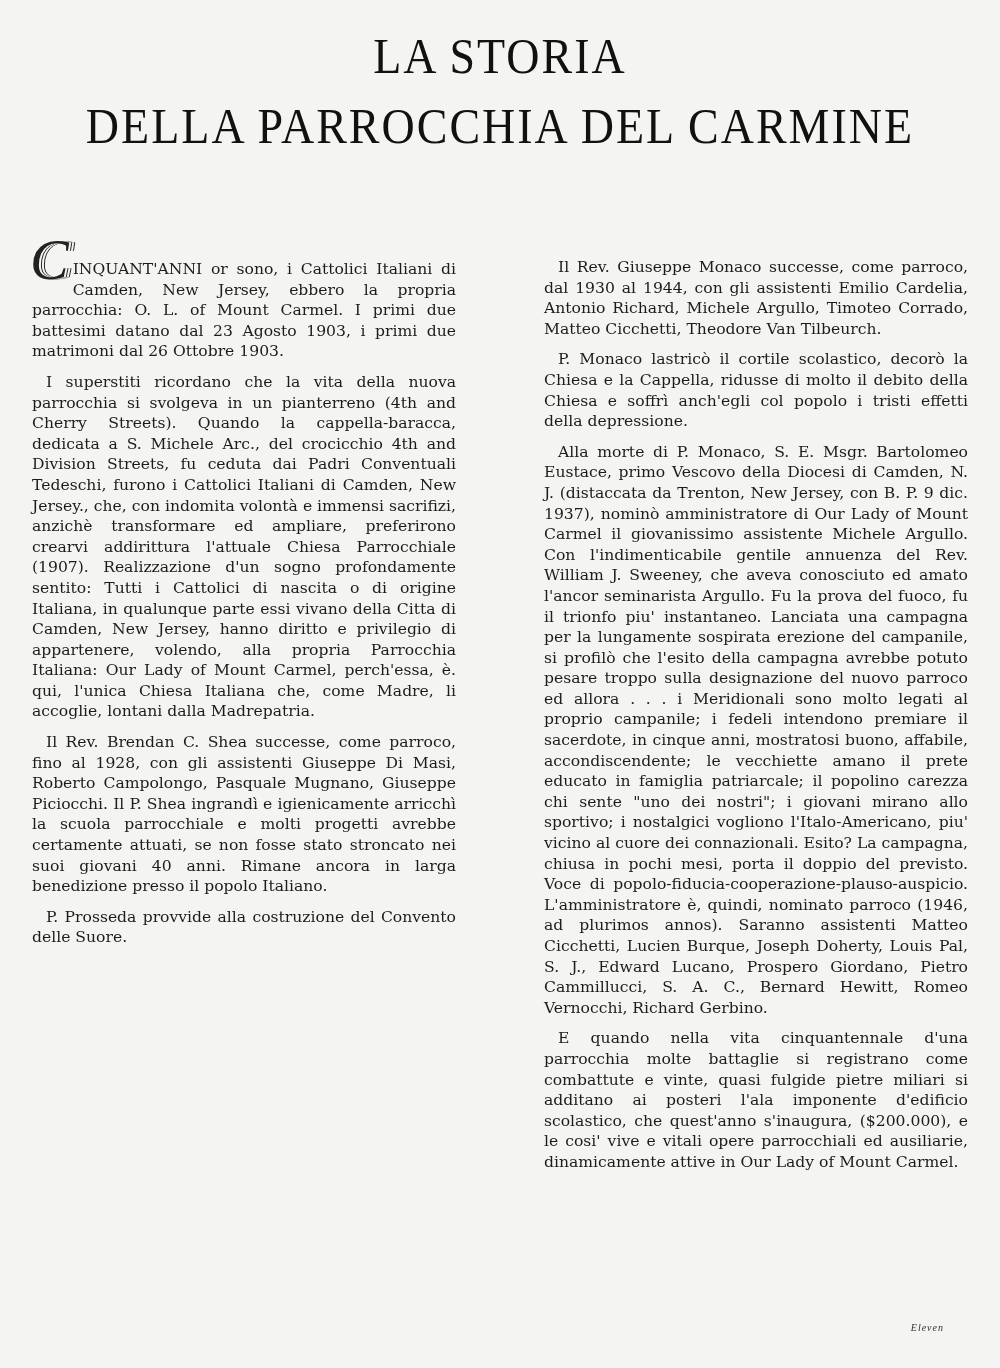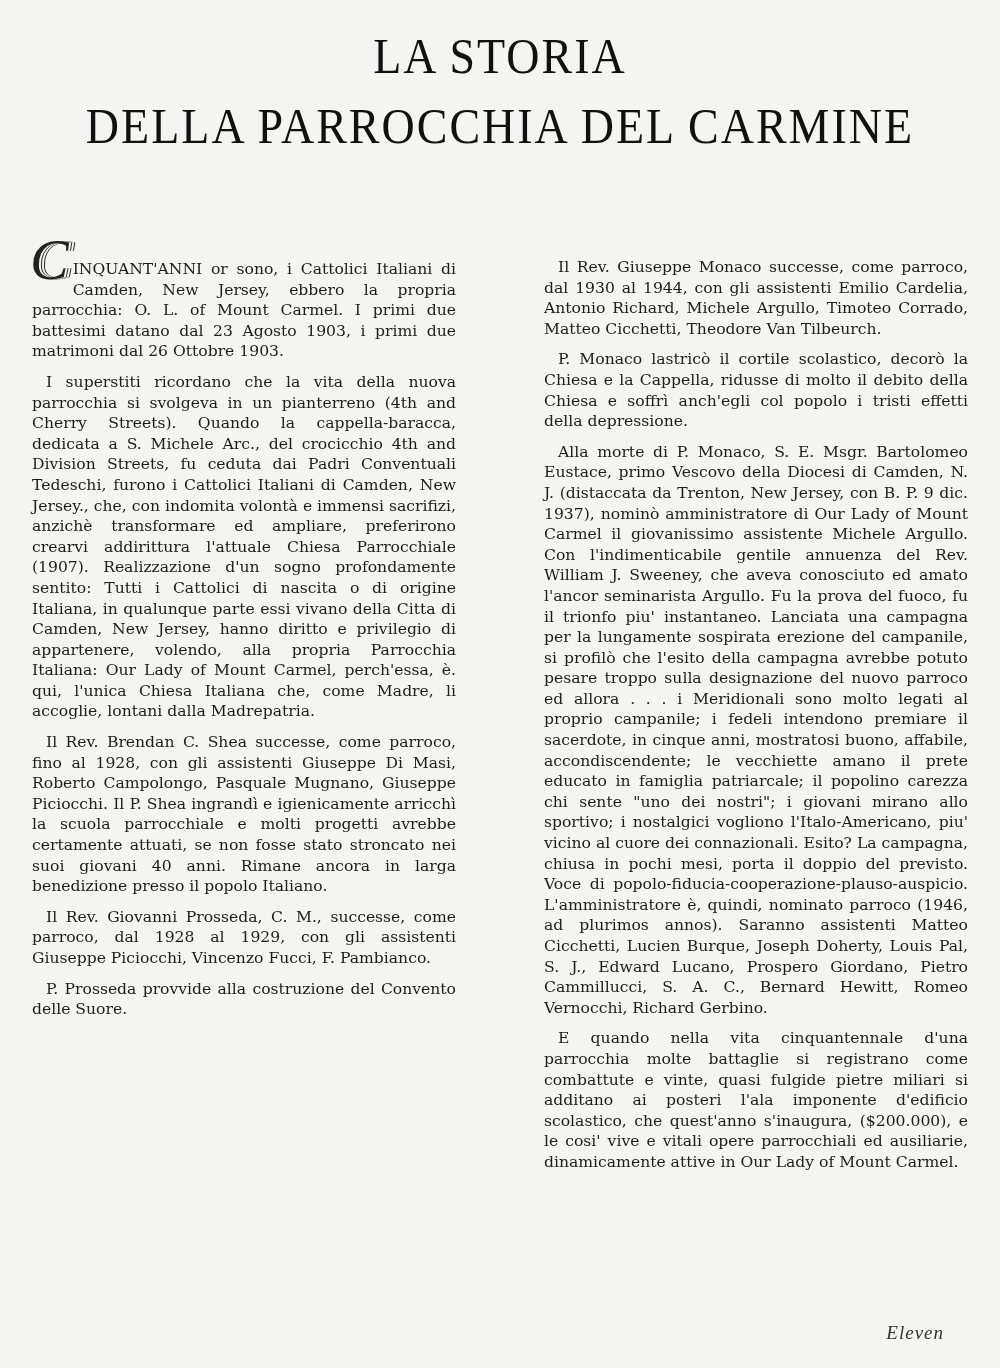--- a/index.html
+++ b/index.html
@@ -42,39 +42,38 @@
       margin: 0 4px 0 -2px;
       color: #222;
       font-style: italic;
       text-shadow: 2px 0 0 #f4f4f2, 3px 0 0 #222, 5px 0 0 #f4f4f2, 6px 0 0 #222;
     }
     .first-line-wrap { display: block; padding-top: 22px; }
     .folio {
       position: absolute; right: 56px; top: 1322px;
       font-family: "Liberation Serif", "DejaVu Serif", serif;
       font-style: italic;
-      font-size: 19px;
+      font-size: 10px;
       color: #333;
       letter-spacing: 1px;
     }
   </style>
 </head>
 <body>
 
 <h1 class="title title-1">LA STORIA</h1>
 <h1 class="title title-2">DELLA PARROCCHIA DEL CARMINE</h1>
 
 <div class="col col-left">
   <p class="first">
     <span class="dropcap">C</span>
     <span class="first-line-wrap">INQUANT'ANNI or sono, i Cattolici Italiani di Camden, New Jersey, ebbero la propria parrocchia: O. L. of Mount Carmel.  I primi due battesimi datano dal 23 Agosto 1903, i primi due matrimoni dal 26 Ottobre 1903.</span>
   </p>
   <p>I superstiti ricordano che la vita della nuova parrocchia si svolgeva in un pianterreno (4th and Cherry Streets).  Quando la cappella-baracca, dedicata a S. Michele Arc., del crocicchio 4th and Division Streets, fu ceduta dai Padri Conventuali Tedeschi, furono i Cattolici Italiani di Camden, New Jersey., che, con indomita volontà e immensi sacrifizi, anzichè transformare ed ampliare, preferirono crearvi addirittura l'attuale Chiesa Parrocchiale (1907).  Realizzazione d'un sogno profondamente sentito: Tutti i Cattolici di nascita o di origine Italiana, in qualunque parte essi vivano della Citta di Camden, New Jersey, hanno diritto e privilegio di appartenere, volendo, alla propria Parrocchia Italiana: Our Lady of Mount Carmel, perch'essa, è. qui, l'unica Chiesa Italiana che, come Madre, li accoglie, lontani dalla Madrepatria.</p>
   <p>Il Rev. Brendan C. Shea successe, come parroco, fino al 1928, con gli assistenti Giuseppe Di Masi, Roberto Campolongo, Pasquale Mugnano, Giuseppe Piciocchi.  Il P. Shea ingrandì e igienicamente arricchì la scuola parrocchiale e molti progetti avrebbe certamente attuati, se non fosse stato stroncato nei suoi giovani 40 anni. Rimane ancora in larga benedizione presso il popolo Italiano.</p>
-  <p>Il Rev. Giovanni Prosseda, C. M., successe, come parroco, dal 1928 al 1929, con gli assistenti Giuseppe Piciocchi, Vincenzo Fucci, F. Pambianco.</p>
   <p>P. Prosseda provvide alla costruzione del Convento delle Suore.</p>
 </div>
 
 <div class="col col-right">
   <p>Il Rev. Giuseppe Monaco successe, come parroco, dal 1930 al 1944, con gli assistenti Emilio Cardelia, Antonio Richard, Michele Argullo, Timoteo Corrado, Matteo Cicchetti, Theodore Van Tilbeurch.</p>
   <p>P. Monaco lastricò il cortile scolastico, decorò la Chiesa e la Cappella, ridusse di molto il debito della Chiesa e soffrì anch'egli col popolo i tristi effetti della depressione.</p>
   <p>Alla morte di P. Monaco, S. E. Msgr. Bartolomeo Eustace, primo Vescovo della Diocesi di Camden, N. J. (distaccata da Trenton, New Jersey, con B. P. 9 dic. 1937), nominò amministratore di Our Lady of Mount Carmel il giovanissimo assistente Michele Argullo.  Con l'indimenticabile gentile annuenza del Rev. William J. Sweeney, che aveva conosciuto ed amato l'ancor seminarista Argullo.  Fu la prova del fuoco, fu il trionfo piu' instantaneo.  Lanciata una campagna per la lungamente sospirata erezione del campanile, si profilò che l'esito della campagna avrebbe potuto pesare troppo sulla designazione del nuovo parroco ed allora . . . i Meridionali sono molto legati al proprio campanile; i fedeli intendono premiare il sacerdote, in cinque anni, mostratosi buono, affabile, accondiscendente; le vecchiette amano il prete educato in famiglia patriarcale; il popolino carezza chi sente "uno dei nostri"; i giovani mirano allo sportivo; i nostalgici vogliono l'Italo-Americano, piu' vicino al cuore dei connazionali.  Esito?  La campagna, chiusa in pochi mesi, porta il doppio del previsto.  Voce di popolo-fiducia-cooperazione-plauso-auspicio.  L'amministratore è, quindi, nominato parroco (1946, ad plurimos annos).  Saranno assistenti Matteo Cicchetti, Lucien Burque, Joseph Doherty, Louis Pal, S. J., Edward Lucano, Prospero Giordano, Pietro Cammillucci, S. A. C., Bernard Hewitt, Romeo Vernocchi, Richard Gerbino.</p>
   <p>E quando nella vita cinquantennale d'una parrocchia molte battaglie si registrano come combattute e vinte, quasi fulgide pietre miliari si additano ai posteri l'ala imponente d'edificio scolastico, che quest'anno s'inaugura, ($200.000), e le cosi' vive e vitali opere parrocchiali ed ausiliarie, dinamicamente attive in Our Lady of Mount Carmel.</p>
 </div>
 

